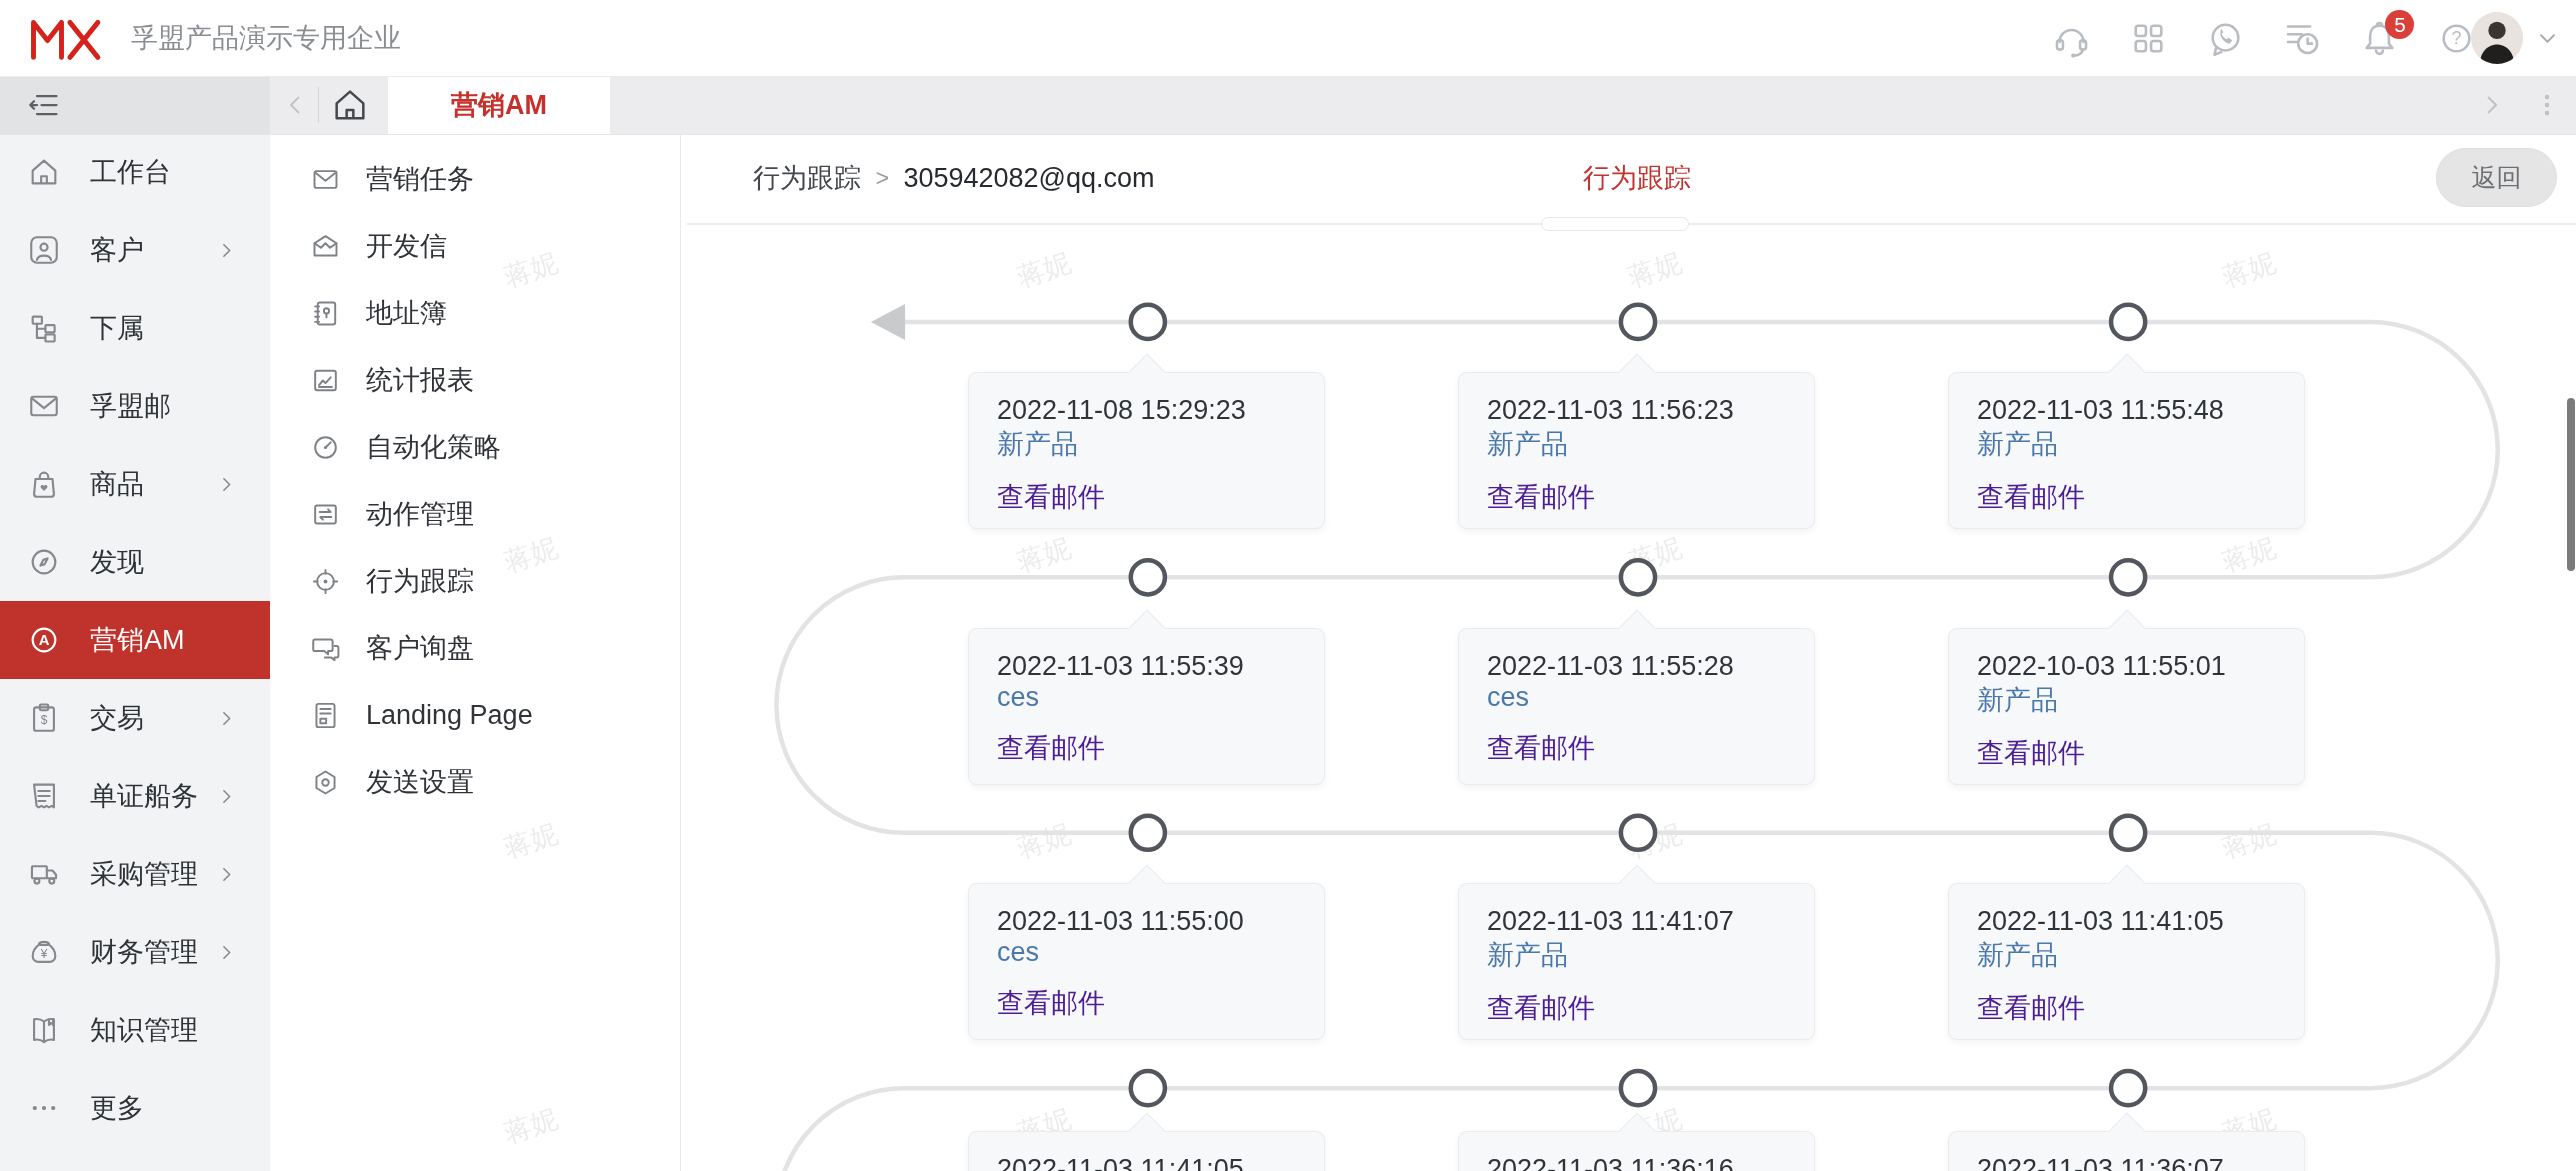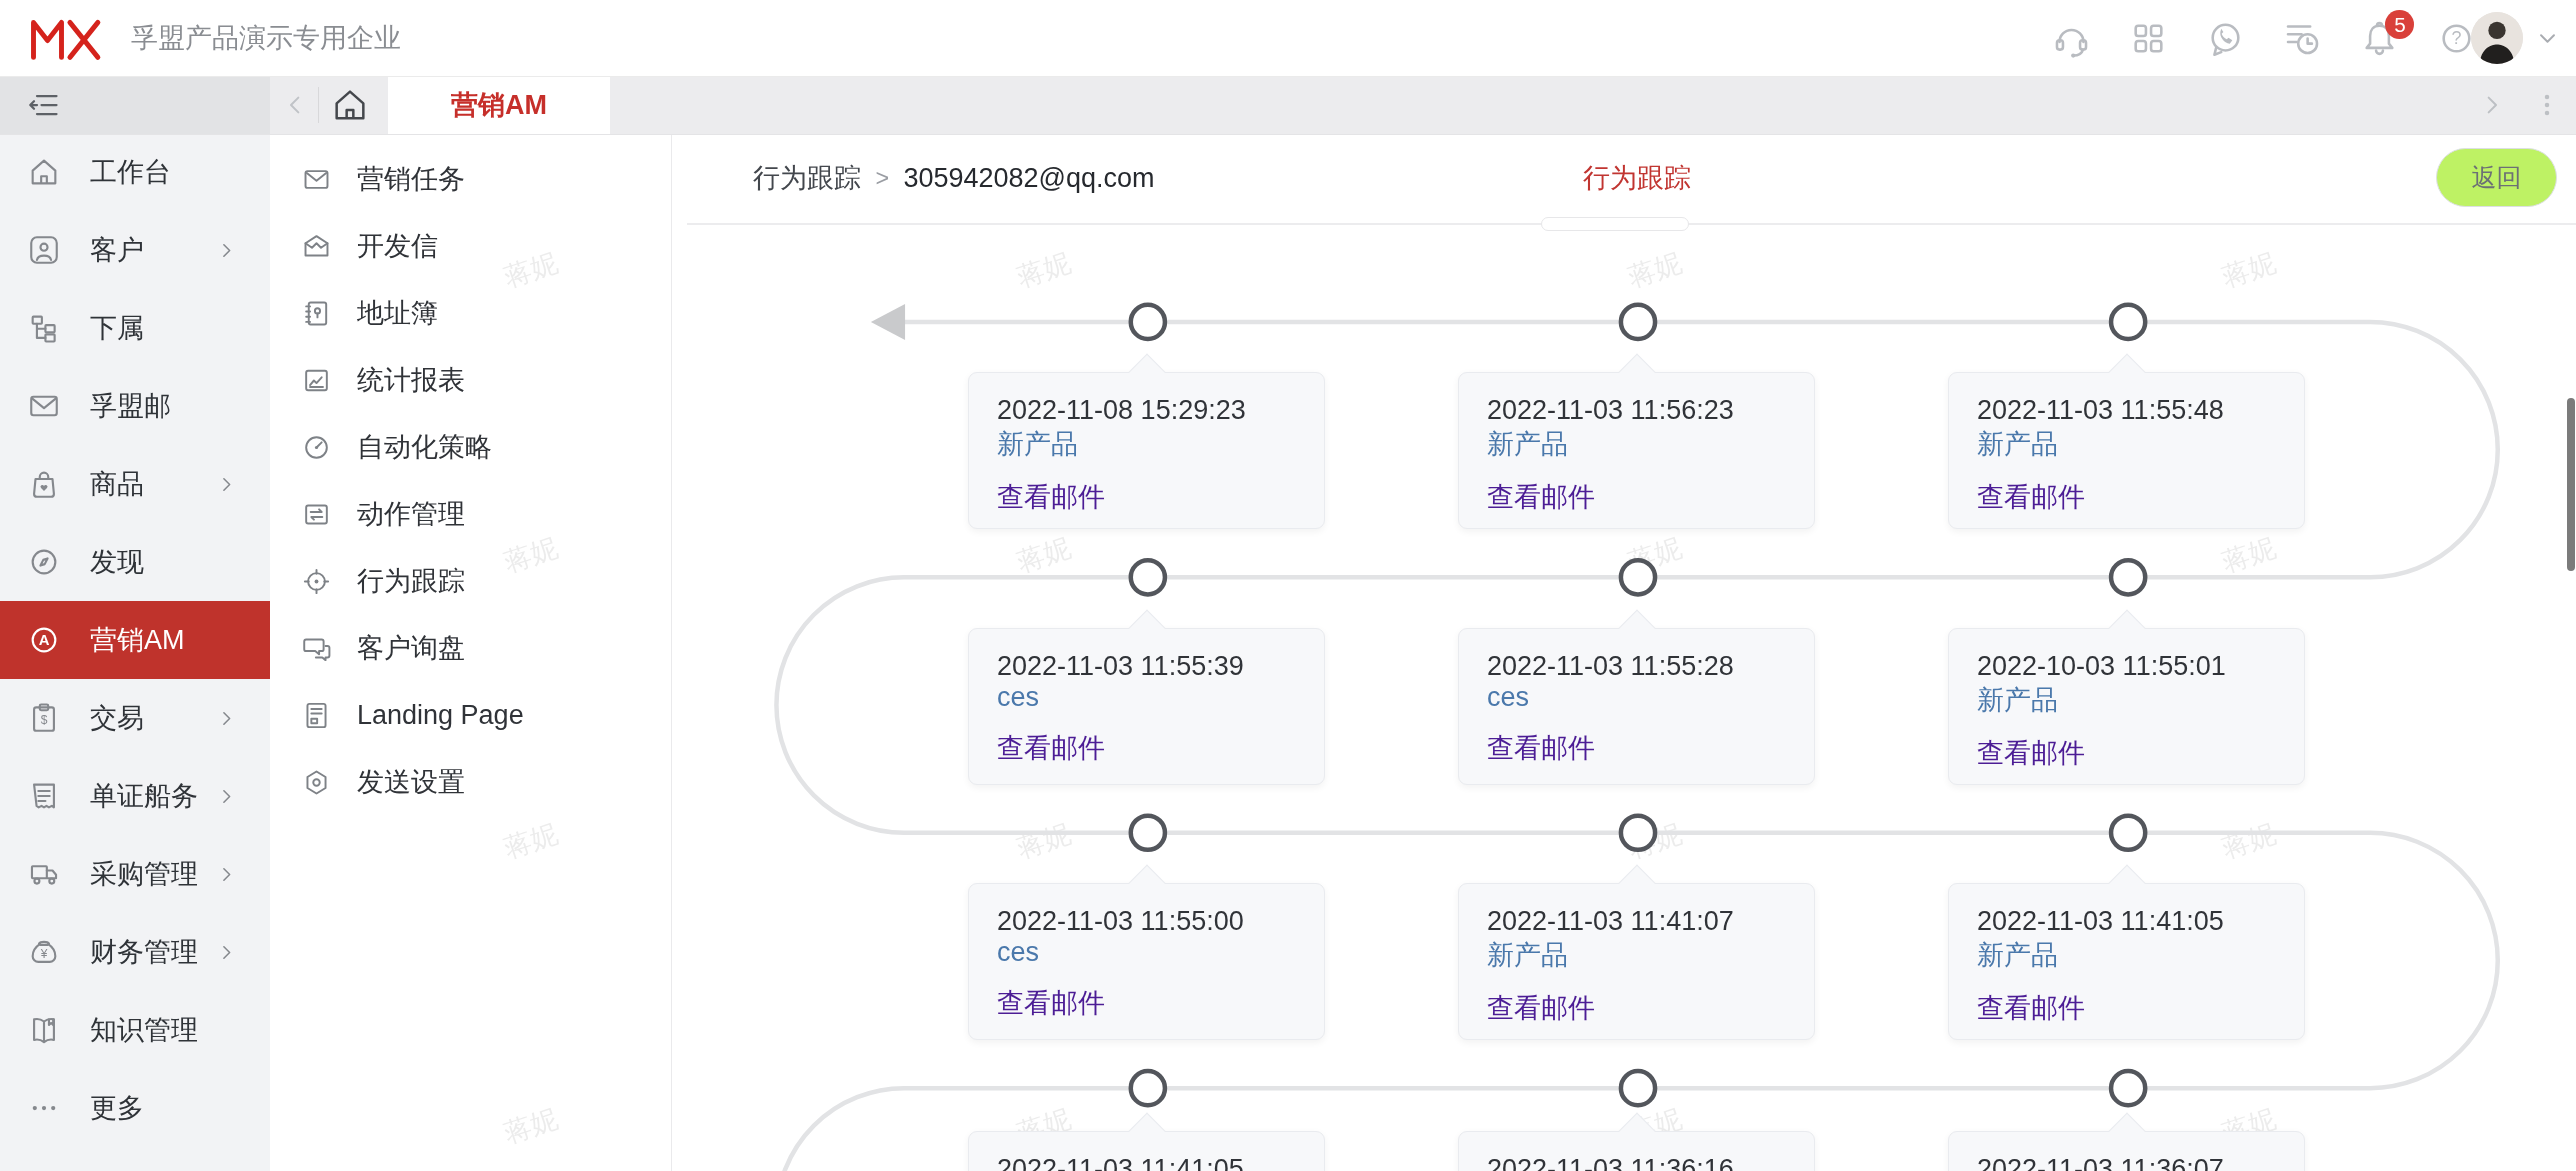--- a/index.html
+++ b/index.html
@@ -37,33 +37,33 @@
   
   .sidebar{position:absolute;left:0;top:133px;width:270px;height:1038px;background:#f2f3f5;z-index:2;}
   .side-item{position:relative;height:78px;display:flex;align-items:center;color:#2f3338;cursor:pointer;}
   .side-item .ic{width:34px;height:34px;margin-left:27px;flex:0 0 auto;color:#85888d;}
   .side-item .lbl{margin-left:29px;font-size:27px;}
   .side-item .arr{position:absolute;right:31px;width:25px;height:25px;color:#85888d;}
   .side-item.active{background:#bf332c;color:#fff;}
   .side-item.active .ic{color:#fff;}
 
   
-  .submenu{position:absolute;left:260px;top:133px;width:412px;height:1038px;border-right:0.9px solid #eaeaec;z-index:2;box-sizing:border-box;padding-top:12.6px;text-align:right;}
+  .submenu{position:absolute;left:269px;top:133px;width:412px;height:1038px;border-right:0.9px solid #eaeaec;z-index:2;box-sizing:border-box;padding-top:12.6px;text-align:right;}
   .sub-item{height:67px;display:flex;align-items:center;color:#303338;cursor:pointer;}
   .sub-item .ic{width:31px;height:31px;margin-left:41px;flex:0 0 auto;color:#7e8287;}
   .sub-item .lbl{margin-left:25px;font-size:27px;}
 
   
   .content{position:absolute;left:682px;top:133px;width:1894px;height:1038px;z-index:1;}
   .crumb{position:absolute;left:71px;top:0;height:90px;display:flex;align-items:center;font-size:27px;}
   .crumb .c1{color:#43474d;cursor:pointer;}
   .crumb .sep{margin:0 14.4px;color:#9a9da3;font-size:23.4px;}
   .crumb .c2{color:#26292e;}
   .page-tab{position:absolute;left:955px;top:0;height:90px;transform:translateX(-50%);display:flex;align-items:center;font-size:27px;color:#c13531;cursor:pointer;}
-  .back-btn{position:absolute;right:19px;top:15.3px;width:121px;height:59px;border:1.8px solid #dcdfe3;border-radius:31px;background:#bef264;color:#6c7075;font-size:25px;display:flex;align-items:center;justify-content:center;cursor:pointer;box-sizing:border-box;}
+  .back-btn{position:absolute;right:19px;top:15.3px;width:121px;height:59px;border:1.8px solid #dcdfe3;border-radius:31px;background:#e5e5e5;color:#6c7075;font-size:25px;display:flex;align-items:center;justify-content:center;cursor:pointer;box-sizing:border-box;}
   .hdr-divider{position:absolute;left:5.4px;top:90px;width:1889px;height:1.8px;background:#ececee;}
   .tab-pill{position:absolute;left:859px;top:84px;width:148px;height:14.4px;background:#fff;border:1.8px solid #e7e7e9;border-radius:8px;box-sizing:border-box;z-index:3;}
 
   .tl-svg{position:absolute;left:0;top:0;z-index:1;}
 
   .tl-card{position:absolute;width:357px;height:157px;background:#f7f8fa;border:1.8px solid #e9ebef;border-radius:9px;box-sizing:border-box;box-shadow:0 2.7px 7.2px rgba(0,0,0,0.05);z-index:2;padding:21.6px 0 0 28px;}
   .tl-card .ptr{position:absolute;top:-14.4px;left:165px;width:25px;height:25px;background:#f7f8fa;border-left:1.8px solid #e9ebef;border-top:1.8px solid #e9ebef;transform:rotate(45deg);}
   .tl-time{font-size:27px;color:#303338;}
   .tl-link{font-size:27px;color:#4a78ab;cursor:pointer;}
   .tl-action{margin-top:17px;font-size:27px;color:#4c1d95;cursor:pointer;}

